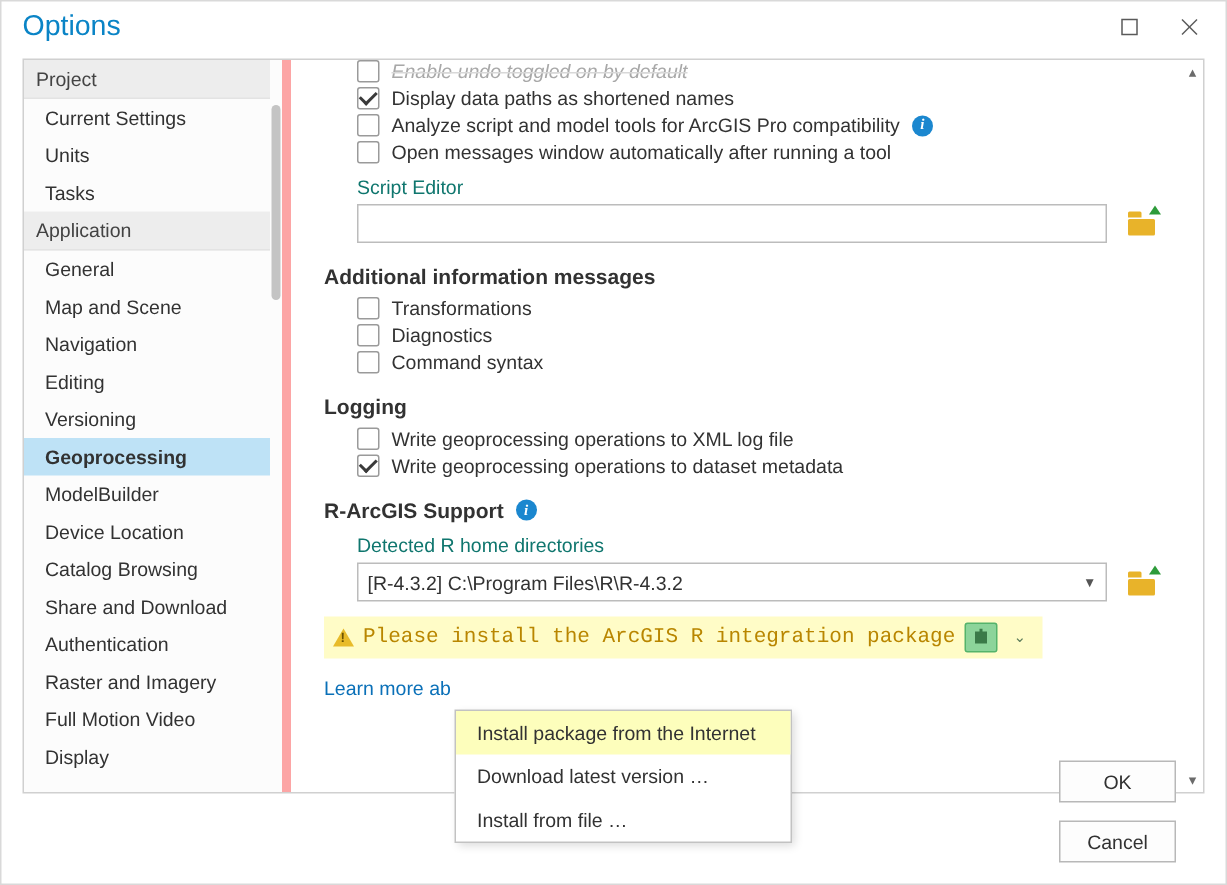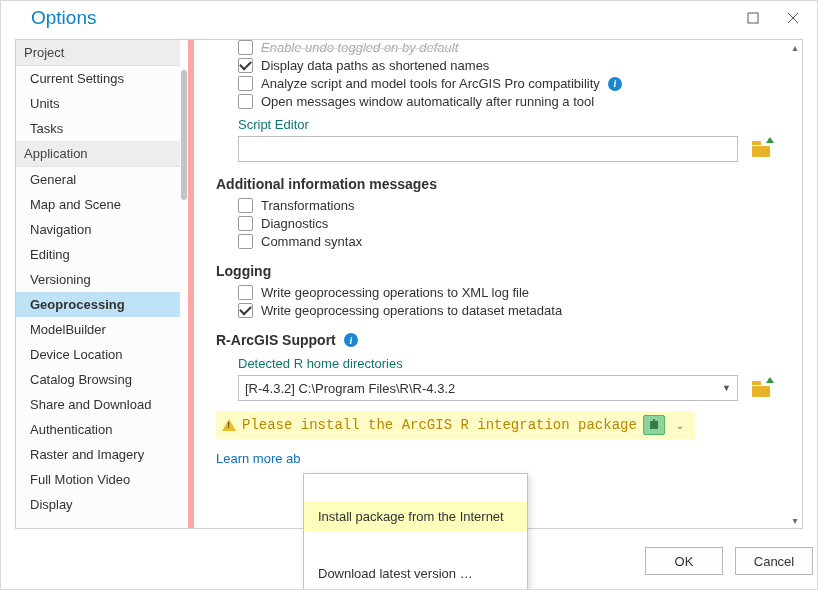--- a/index.html
+++ b/index.html
@@ -9,21 +9,20 @@
     color: #323232;
     background: #fff;
     width: 818px;
     height: 590px;
     border: 1px solid #d9d9d9;
     position: relative;
   }
   .titlebar {
     display: flex; align-items: center; justify-content: space-between;
     padding: 6px 10px 4px 14px;
-    margin-left: 16px;
   }
   .title {
     color: #0a84c6;
     font-size: 19px;
     font-weight: 400;
   }
   .winctrls { display: flex; gap: 12px; }
   .winbtn {
     width: 28px; height: 22px;
     display: flex; align-items: center; justify-content: center;
@@ -152,30 +151,30 @@
     display: inline-flex; align-items: center; justify-content: center;
     font-size: 10px; color: #5a7a5a;
   }
   .dropdown-menu {
     position: absolute; left: 302px; top: 472px; width: 225px;
     background: #fff; border: 1px solid #c2c2c2;
     box-shadow: 2px 2px 6px rgba(0,0,0,.15);
     z-index: 50;
   }
   .menu-item {
-    padding: 7px 14px; font-size: 13px; margin-top: 28px;
+    padding: 7px 14px; font-size: 13px;
   }
   .menu-item.hl { background: #fdfebc; }
   .learn-more { color: #0a70b8; margin: 12px 0 0 4px; }
   .truncated-top {
     color: #a8a8a8; margin: 0 0 2px 26px; display: flex; align-items: center; gap: 8px; font-style: italic;
   }
   .footer {
-    position: absolute; right: 4px; bottom: 14px;
-    display: flex; gap: 12px;
+    position: absolute; right: 33px; bottom: 14px;
+    display: flex; gap: 12px; flex-direction: column;
   }
   .btn {
     width: 78px; height: 28px;
     border: 1px solid #b8b8b8; background: #fdfdfd;
     display: flex; align-items: center; justify-content: center;
     font-size: 13px;
   }
 </style>
 </head>
 <body>

